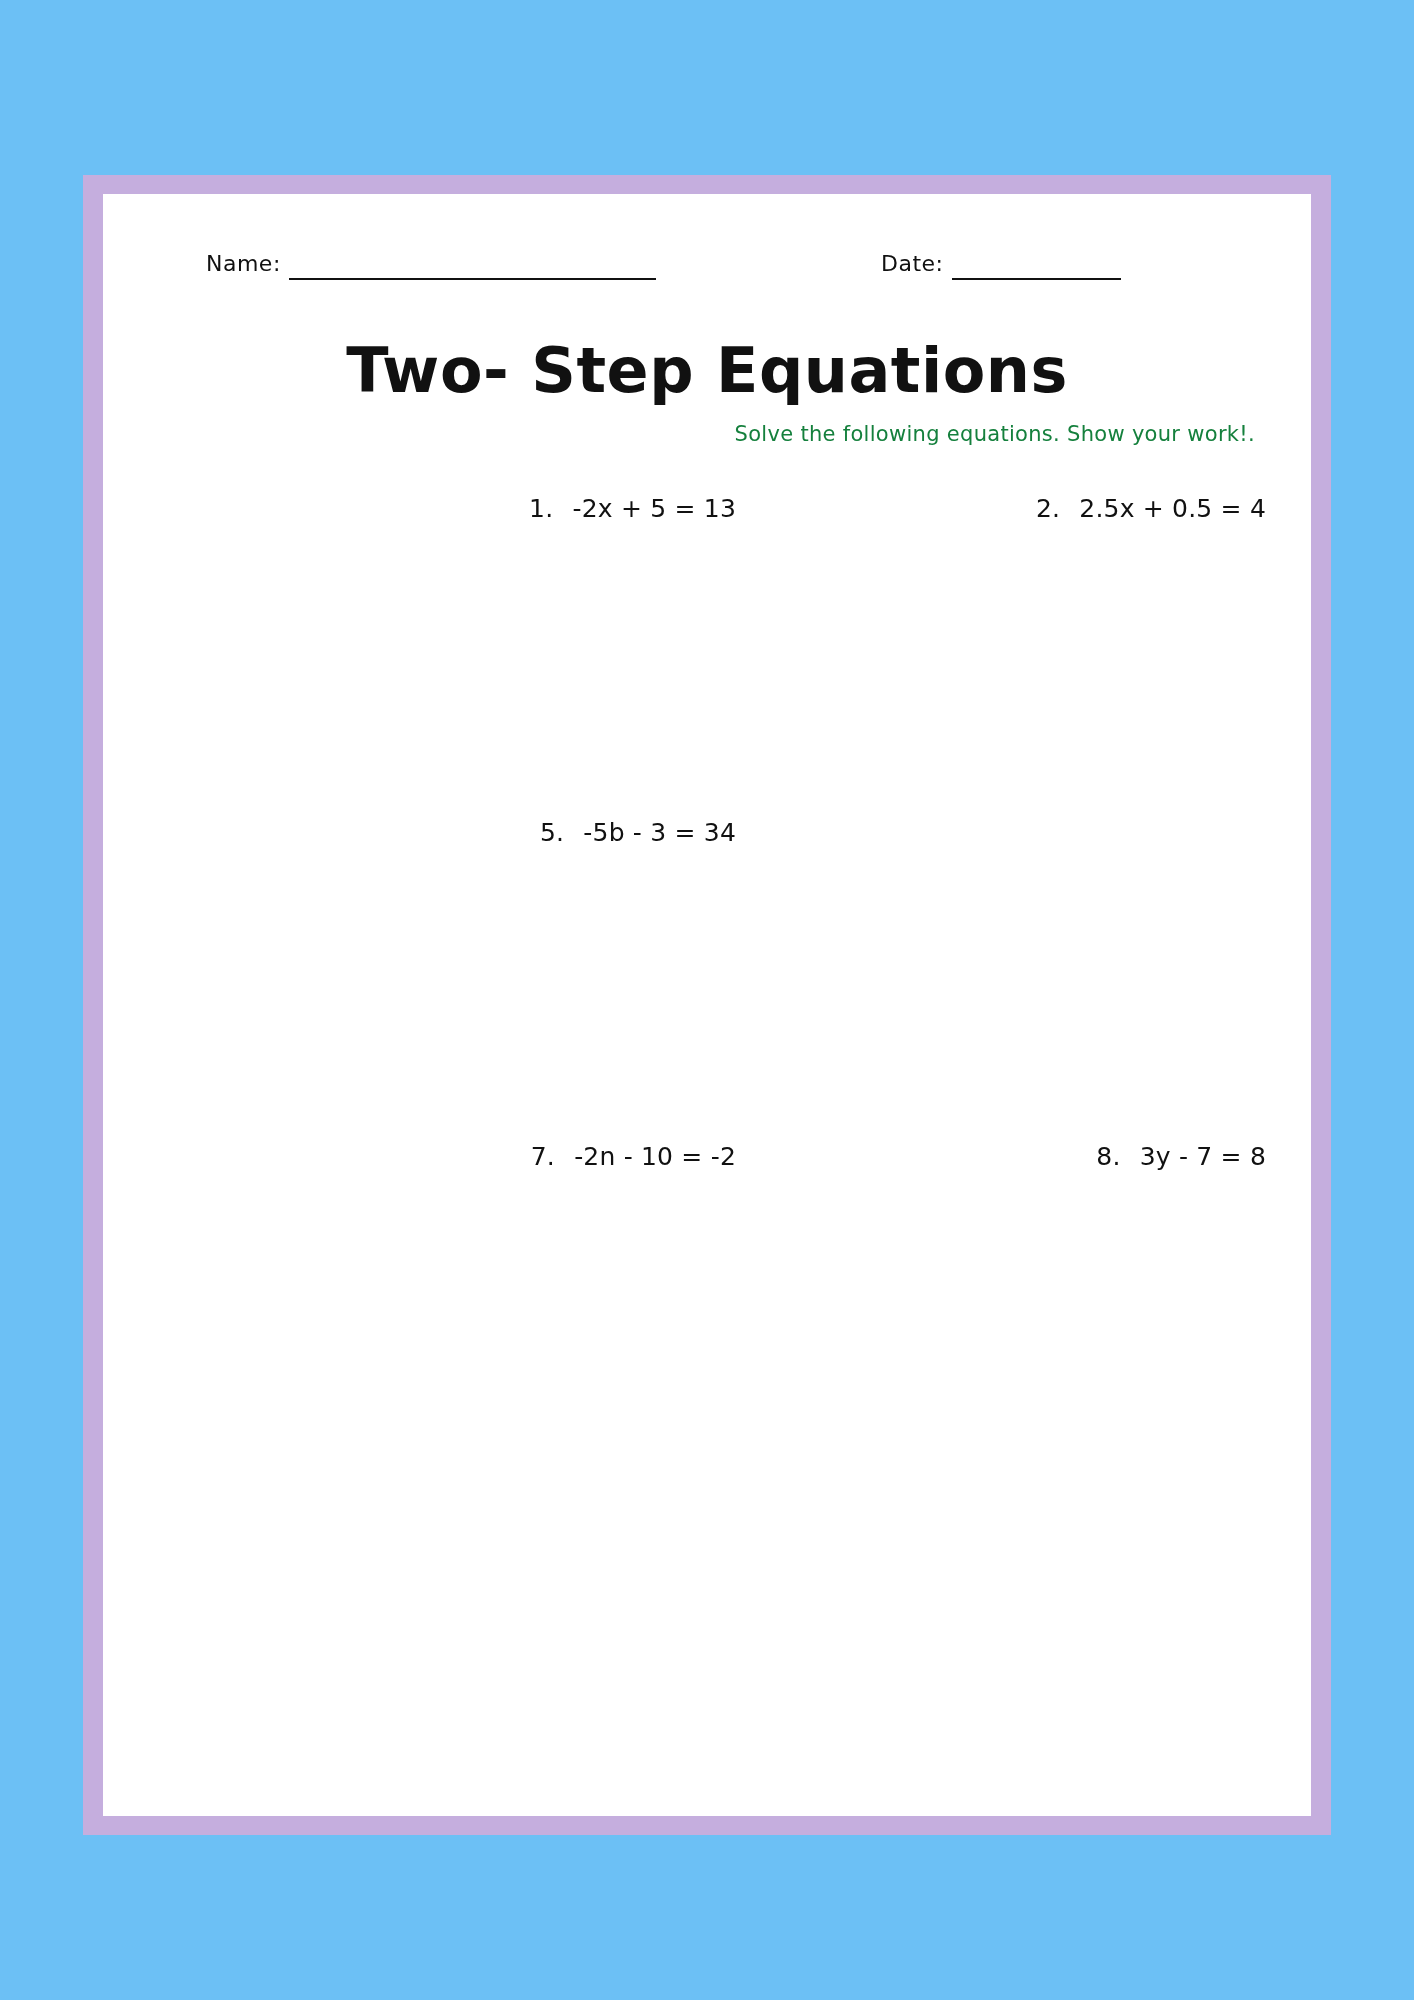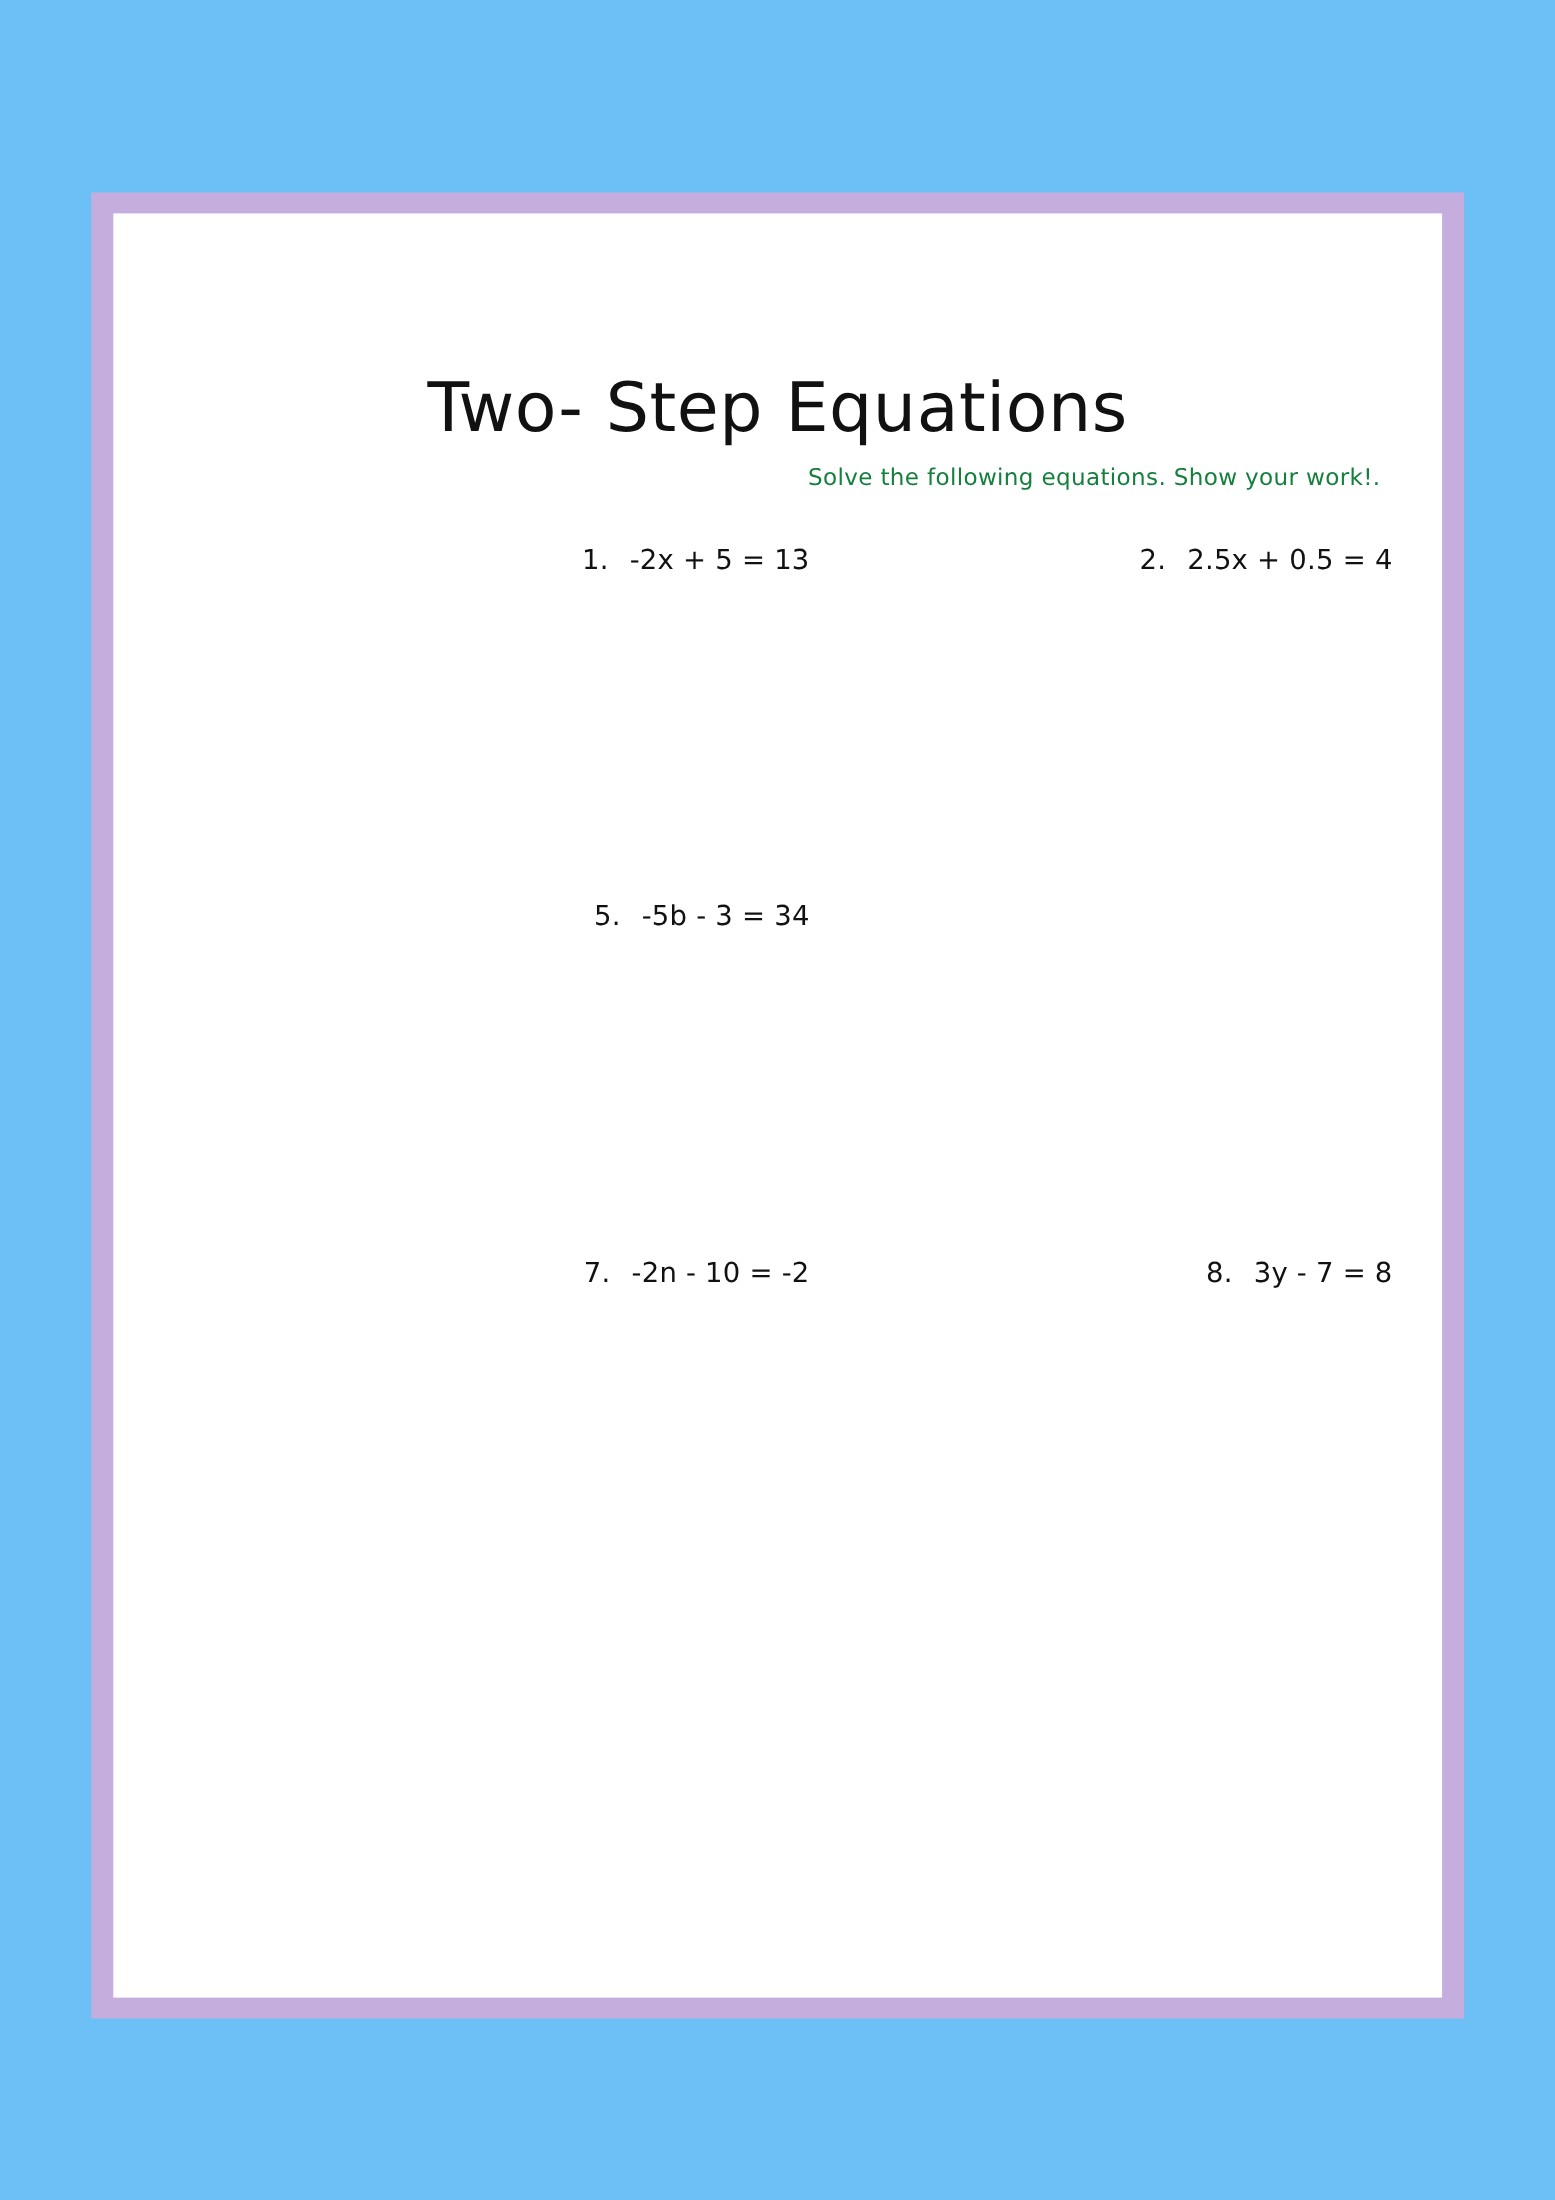--- a/index.html
+++ b/index.html
@@ -77,21 +77,21 @@
   }
 
   .title {
     position: absolute;
     left: 0;
     right: 0;
     top: 140px;
     text-align: center;
     font-family: "DejaVu Sans", sans-serif;
     font-size: 62px;
-    font-weight: 400;
+    font-weight: 700;
     color: #111;
     letter-spacing: 0.5px;
     padding-left: 56px;
     padding-right: 56px;
     box-sizing: border-box;
   }
 
   .subtitle {
     position: absolute;
     left: 0;
@@ -136,20 +136,30 @@
     white-space: pre;
     letter-spacing: 0.2px;
   }
 </style>
 </head>
 <body>
 
 <div class="page-frame">
   <div class="sheet">
 
+    <div class="header-row">
+      <div class="field field-name">
+        <span class="field-label">Name:</span>
+        <span class="field-line"></span>
+      </div>
+      <div class="field field-date">
+        <span class="field-label">Date:</span>
+        <span class="field-line"></span>
+      </div>
+    </div>
 
     <div class="title">Two- Step Equations</div>
     <div class="subtitle">Solve the following equations. Show your work!.</div>
 
     <div class="problems">
 
       <div class="prob-row">
         <div class="prob left">
           <span class="prob-text">1.</span>
           <span class="prob-text" style="padding-left:14px">-2x + 5 = 13</span>

